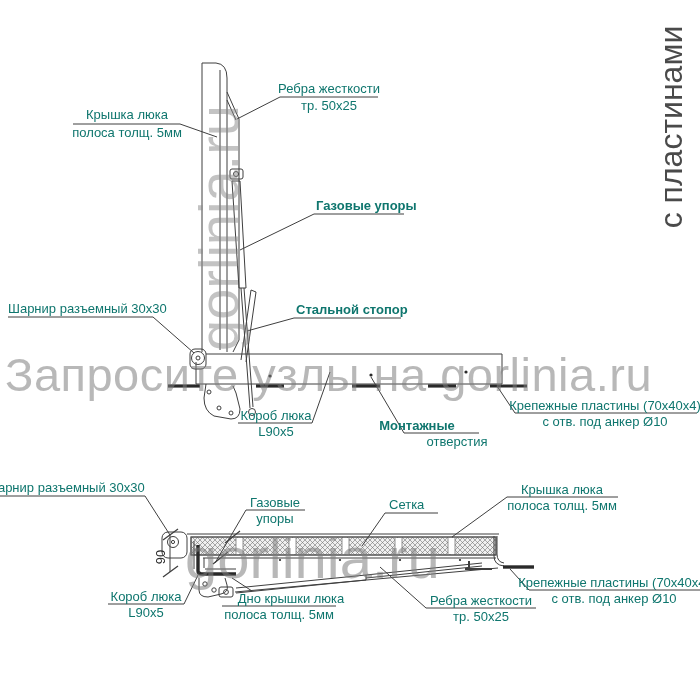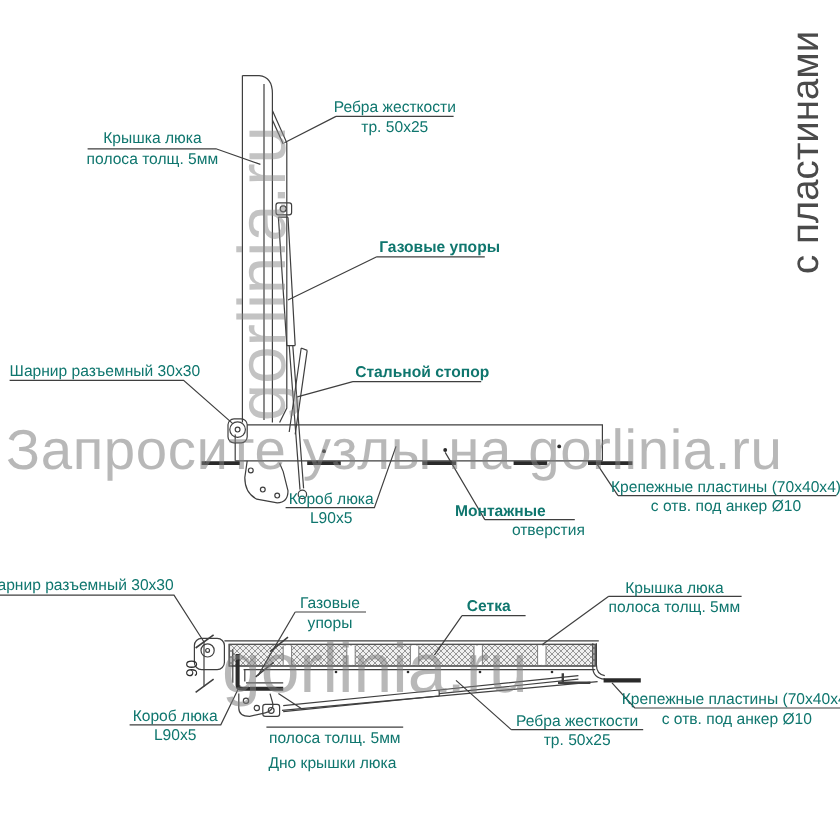--- a/index.html
+++ b/index.html
@@ -187,31 +187,31 @@
   <div class="lbl cx" style="left:441px;top:435px;margin-left:16px;">отверстия</div>
 
   <div class="lbl cx" style="left:605px;top:399px;">Крепежные пластины (70x40x4)</div>
   <div class="lbl cx" style="left:605px;top:415px;">с отв. под анкер Ø10</div>
 
   <div class="lbl" style="left:-14px;top:481px;">Шарнир разъемный 30x30</div>
 
   <div class="lbl cx" style="left:275px;top:496px;">Газовые</div>
   <div class="lbl cx" style="left:275px;top:512px;">упоры</div>
 
-  <div class="lbl" style="left:389px;top:498px;font-weight:bold;">Сетка</div>
+  <div class="lbl" style="left:389px;top:498px;">Сетка</div>
 
   <div class="lbl cx" style="left:562px;top:483px;">Крышка люка</div>
   <div class="lbl cx" style="left:562px;top:499px;">полоса толщ. 5мм</div>
 
   <div class="vtext dim-90" style="left:160px;top:557px;">90</div>
 
   <div class="lbl cx" style="left:146px;top:590px;">Короб люка</div>
   <div class="lbl cx" style="left:146px;top:606px;">L90x5</div>
 
-  <div class="lbl cx" style="left:277px;top:592px;margin-top:37px;">Дно крышки люка</div>
+  <div class="lbl cx" style="left:291px;top:592px;">Дно крышки люка</div>
   <div class="lbl cx" style="left:279px;top:608px;">полоса толщ. 5мм</div>
 
   <div class="lbl cx" style="left:481px;top:594px;">Ребра жесткости</div>
   <div class="lbl cx" style="left:481px;top:610px;">тр. 50x25</div>
 
   <div class="lbl cx" style="left:614px;top:576px;">Крепежные пластины (70x40x4)</div>
   <div class="lbl cx" style="left:614px;top:592px;">с отв. под анкер Ø10</div>
 
 </div>
 

